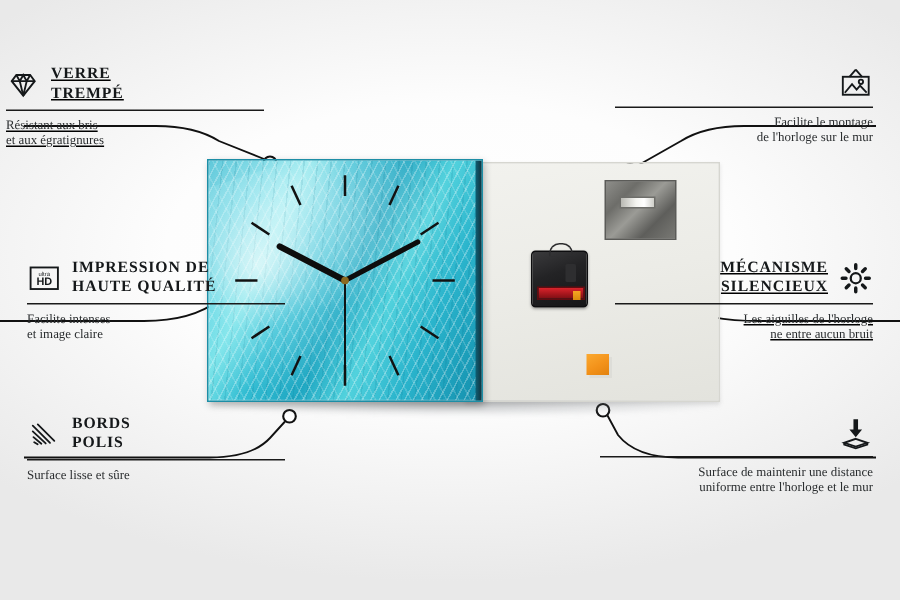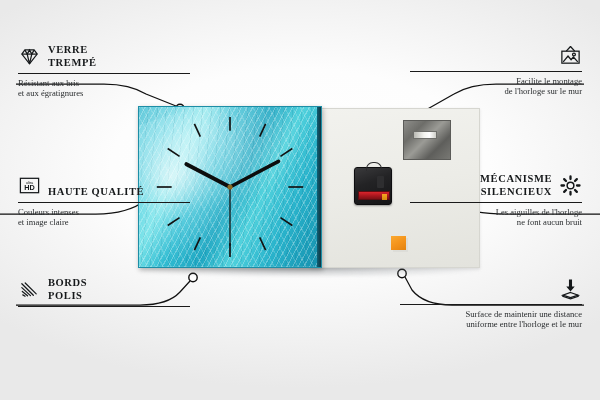--- a/index.html
+++ b/index.html
@@ -193,21 +193,21 @@
           <line id="hr" class="hand" x1="92" y1="81" x2="48" y2="58"></line>
           <line id="mn" class="hand" x1="92" y1="81" x2="141" y2="55"></line>
           <line id="sc" class="hand" x1="92" y1="81" x2="92" y2="140"></line>
           <circle id="pin" cx="92" cy="81" r="2.6"></circle>
         </svg>
       </div>
       <div id="edge"></div>
     </div>
   </div>
 
-  <div class="feat left" style="left:18px; top:44px;">
+  <div class="feat left" style="left:4px; top:44px;text-decoration:underline;">
     <div class="hd">
       <span class="ico">
         <svg viewBox="0 0 24 24">
             <g fill="none" stroke="#15181a" stroke-width="1.3">
           <path d="M4 9.5 L7.2 5.2 H16.8 L20 9.5 L12 19.6 Z"></path>
           <path d="M4 9.5 H20"></path>
               <path d="M7.2 5.2 L9.6 9.5 L12 5.2 L14.4 9.5 L16.8 5.2"></path>
           <path d="M9.6 9.5 L12 19.6 L14.4 9.5"></path>
             </g>
           </svg>
@@ -220,76 +220,77 @@
 
   <div class="feat left" style="left:18px; top:173px;">
     <div class="hd">
       <span class="ico">
         <svg viewBox="0 0 24 24">
           <rect x="2.5" y="4.5" width="19" height="15" fill="none" stroke="#15181a" stroke-width="1.3"></rect>
           <text x="12" y="10.4" font-family="Liberation Sans, sans-serif" font-size="4.1" text-anchor="middle" fill="#15181a">ultra</text>
           <text x="12" y="17" font-family="Liberation Sans, sans-serif" font-size="7.6" font-weight="bold" text-anchor="middle" fill="#15181a">HD</text>
         </svg>
       </span>
-      <span class="ttl"><br><span>HAUTE QUALITÉ</span></span>
-    </div>
-    <div class="rule"></div>
-    <div class="sub"><span>Couleurs intenses</span><br><span>et image claire</span></div>
+      <span class="ttl"><span>IMPRESSION DE</span><br><span>HAUTE QUALITÉ</span></span>
+    </div>
+    <div class="rule"></div>
+    <div class="sub"><span>Facilite intenses</span><br><span>et image claire</span></div>
   </div>
 
   <div class="feat left" style="left:18px; top:277px;">
     <div class="hd">
       <span class="ico">
         <svg viewBox="0 0 24 24">
             <g stroke="#15181a" stroke-width="1.25" stroke-linecap="round">
           <path d="M4 6 L16 18"></path>
               <path d="M4 10 L13 18.4"></path>
               <path d="M4.5 14 L10 18.6"></path>
               <path d="M5 17.6 L7.4 19"></path>
           <path d="M7.5 5.2 L19 16.6"></path>
             </g>
           </svg>
       </span>
       <span class="ttl"><span>BORDS</span><br><span>POLIS</span></span>
     </div>
     <div class="rule"></div>
+    <div class="sub"><span>Surface lisse et sûre</span></div>
   </div>
 
   <div class="feat right" style="left:410px; top:44px;">
     <div class="hd">
       <span class="ico">
         <svg viewBox="0 0 24 24">
             <g fill="none" stroke="#15181a" stroke-width="1.3">
           <rect x="3" y="7.5" width="18" height="12.5"></rect>
           <path d="M12 2.6 L7.6 7.5 M12 2.6 L16.4 7.5"></path>
           <path d="M4.4 18.6 L9.4 12.6 L12.6 16.4 L15 13.6 L19.6 18.6"></path>
           <circle cx="15.6" cy="11" r="1.5"></circle>
             </g>
           </svg>
       </span>
     </div>
     <div class="rule"></div>
     <div class="sub"><span>Facilite le montage</span><br><span>de l'horloge sur le mur</span></div>
   </div>
 
-  <div class="feat right" style="left:410px; top:173px;">
+  <div class="feat right" style="left:410px; top:173px;text-decoration:underline;">
     <div class="hd">
       <span class="ttl"><span>MÉCANISME</span><br><span>SILENCIEUX</span></span>
       <span class="ico">
         <svg viewBox="0 0 24 24">
             <g fill="none" stroke="#15181a" stroke-width="1.6">
           <circle cx="12" cy="12" r="3.5"></circle>
           <path d="M12 2.6 v2.6 M12 18.8 v2.6 M2.6 12 h2.6 M18.8 12 h2.6
                    M5.4 5.4 l1.9 1.9 M16.7 16.7 l1.9 1.9 M18.6 5.4 l-1.9 1.9 M7.3 16.7 l-1.9 1.9" stroke-linecap="round" stroke-width="2.4"></path>
             </g>
           </svg>
       </span>
     </div>
     <div class="rule"></div>
-    <div class="sub"><span>Les aiguilles de l'horloge</span><br><span>ne font aucun bruit</span></div>
+    <div class="sub"><span>Les aiguilles de l'horloge</span><br><span>ne entre aucun bruit</span></div>
   </div>
 
   <div class="feat right" style="left:400px; top:277px; width:182px;">
     <div class="hd">
       <span class="ico">
         <svg viewBox="0 0 24 24">
             <g fill="none" stroke="#15181a" stroke-width="1.3">
           <path d="M10.4 2.6 h3.2 v7.2 h2.8 L12 15.2 L7.6 9.8 h2.8 z" fill="#15181a" stroke="none"></path>
           <path d="M12 16.2 L20 19 L12 21.6 L4 19 z"></path>
           <path d="M4 19 v1.2 L12 22.8 L20 20.2 V19"></path>

